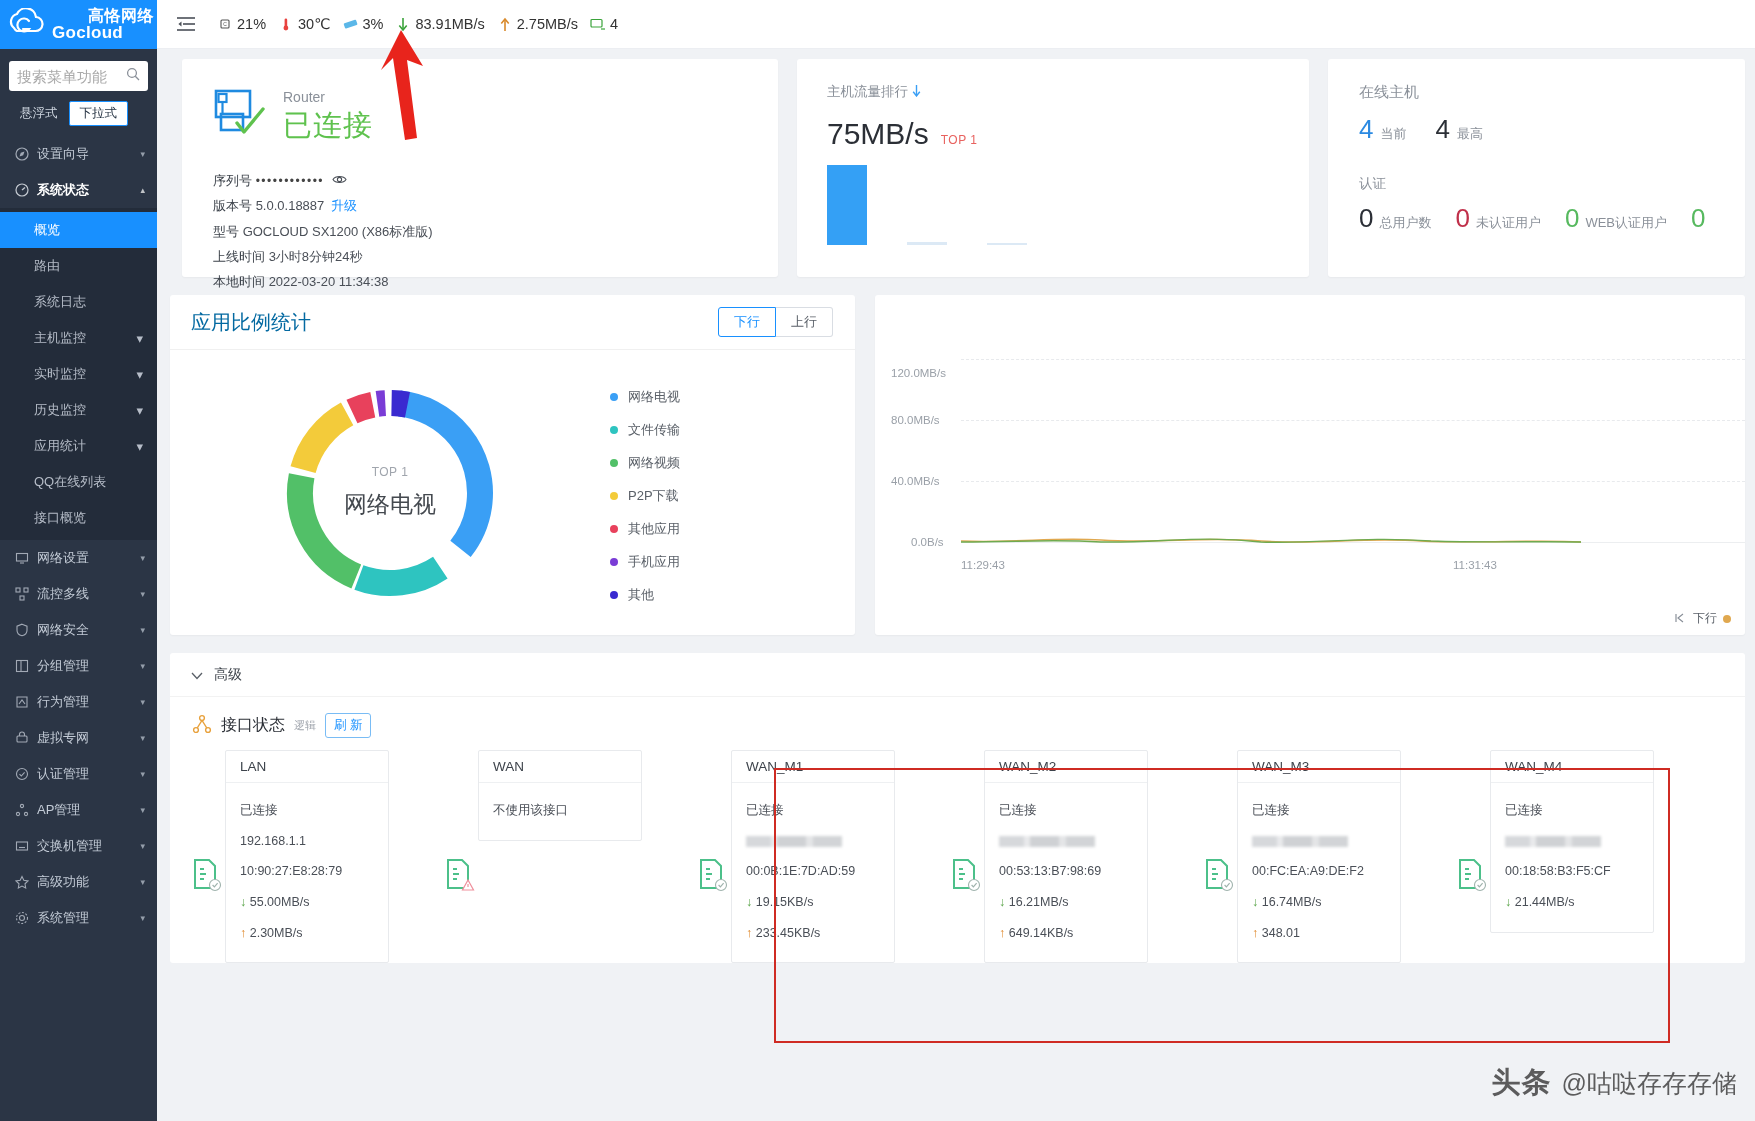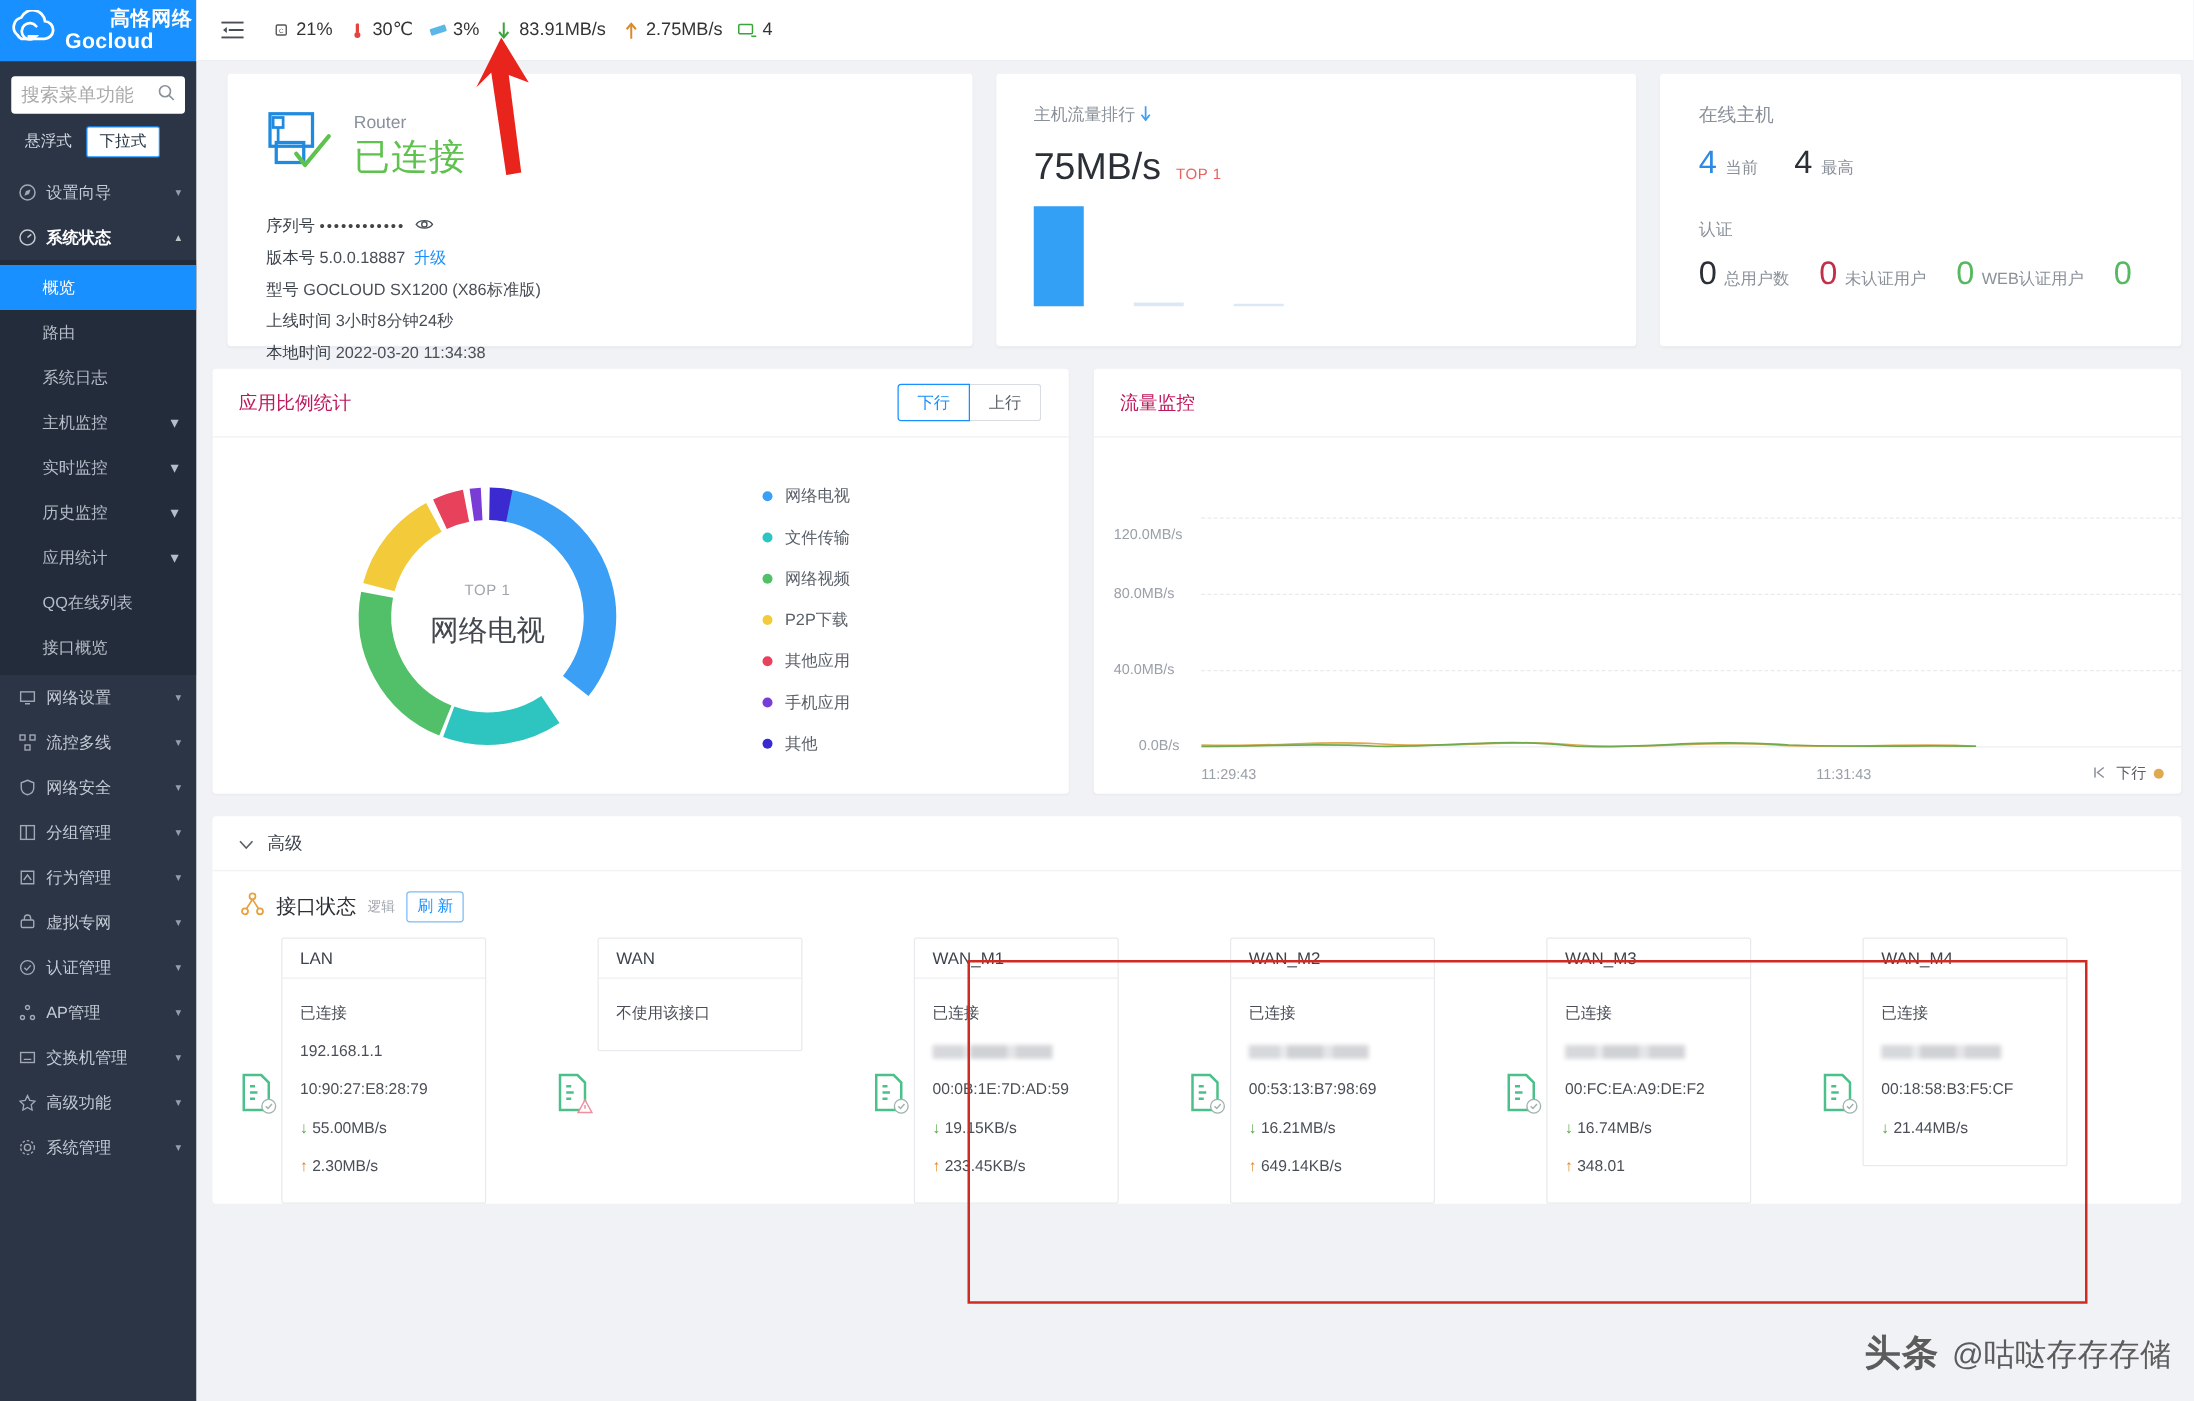--- a/index.html
+++ b/index.html
@@ -115,21 +115,21 @@
   .ch-sub { font-size: 13.5px; color: #8a9099; margin-top: 30px; }
   .ch-auth { display: flex; align-items: baseline; gap: 6px; margin-top: 10px; white-space: nowrap; }
   .ch-auth .gp { display: flex; align-items: baseline; gap: 6px; margin-right: 18px; }
 
   .row2 { display: flex; gap: 20px; margin-top: 18px; height: 340px; }
   .card-apps { width: 685px; display: flex; flex-direction: column; }
   .card-head {
     height: 55px; display: flex; align-items: center; justify-content: space-between;
     padding: 0 22px 0 21px; border-bottom: 1px solid #f0f0f0;
   }
-  .card-head h3 { font-size: 15px; font-weight: normal; color: #be185d; }
+  .card-head h3 { font-size: 20px; font-weight: normal; color: #0369a1; }
   .seg { display: flex; }
   .seg button {
     font-size: 13px; padding: 5px 15px; background: #fff;
     border: 1px solid #d9dde3; color: #5a6068; cursor: pointer;
     font-family: "Liberation Sans", sans-serif;
   }
   .seg button.on { border-color: #1890ff; color: #1890ff; }
   .seg button:first-child { border-radius: 3px 0 0 3px; }
   .seg button:last-child { border-radius: 0 3px 3px 0; border-left: 0; }
 
@@ -618,23 +618,20 @@
                 </div>
               <div class="leg-item">
                   <span class="leg-dot" style="background:#3a2ad0"></span>
                   <span>其他</span>
                 </div>
             </div>
           </div>
         </div>
 
         <div class="card card-traffic">
-          <div class="card-head">
-            <h3>流量监控</h3>
-          </div>
           <div class="traffic-body">
             <div class="ylab" style="top:72px">120.0MB/s</div>
             <div class="gridline" style="top:64px"></div>
             <div class="ylab" style="top:119px">80.0MB/s</div>
             <div class="gridline" style="top:125px"></div>
             <div class="ylab" style="top:180px">40.0MB/s</div>
             <div class="gridline" style="top:186px"></div>
             <div class="ylab" style="top:241px;left:36px">0.0B/s</div>
             <div class="gridline" style="top:247px;border-top:1px solid #eceef0"></div>
 

